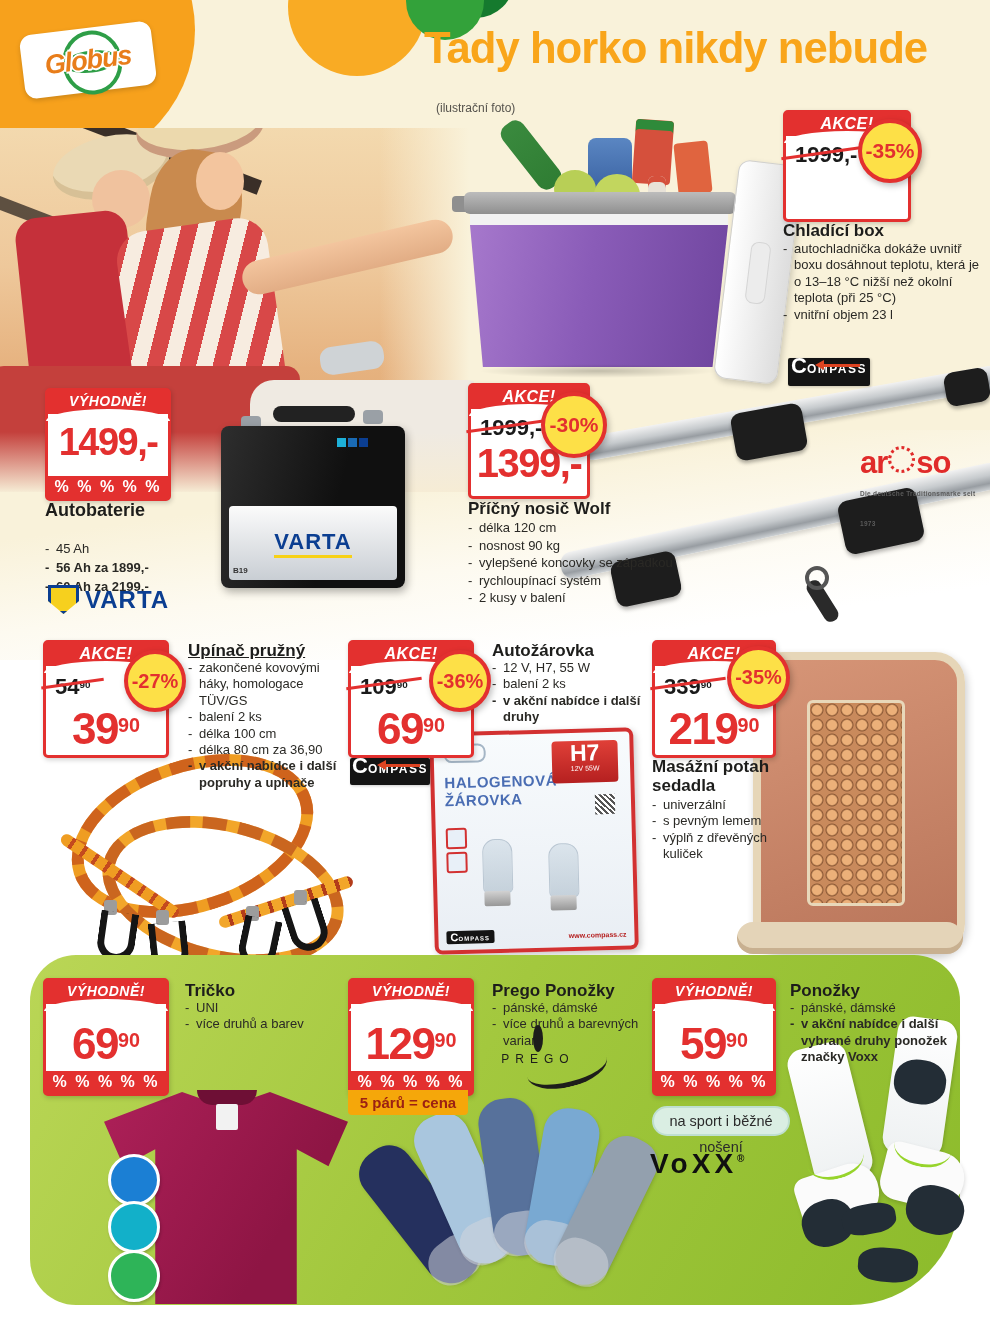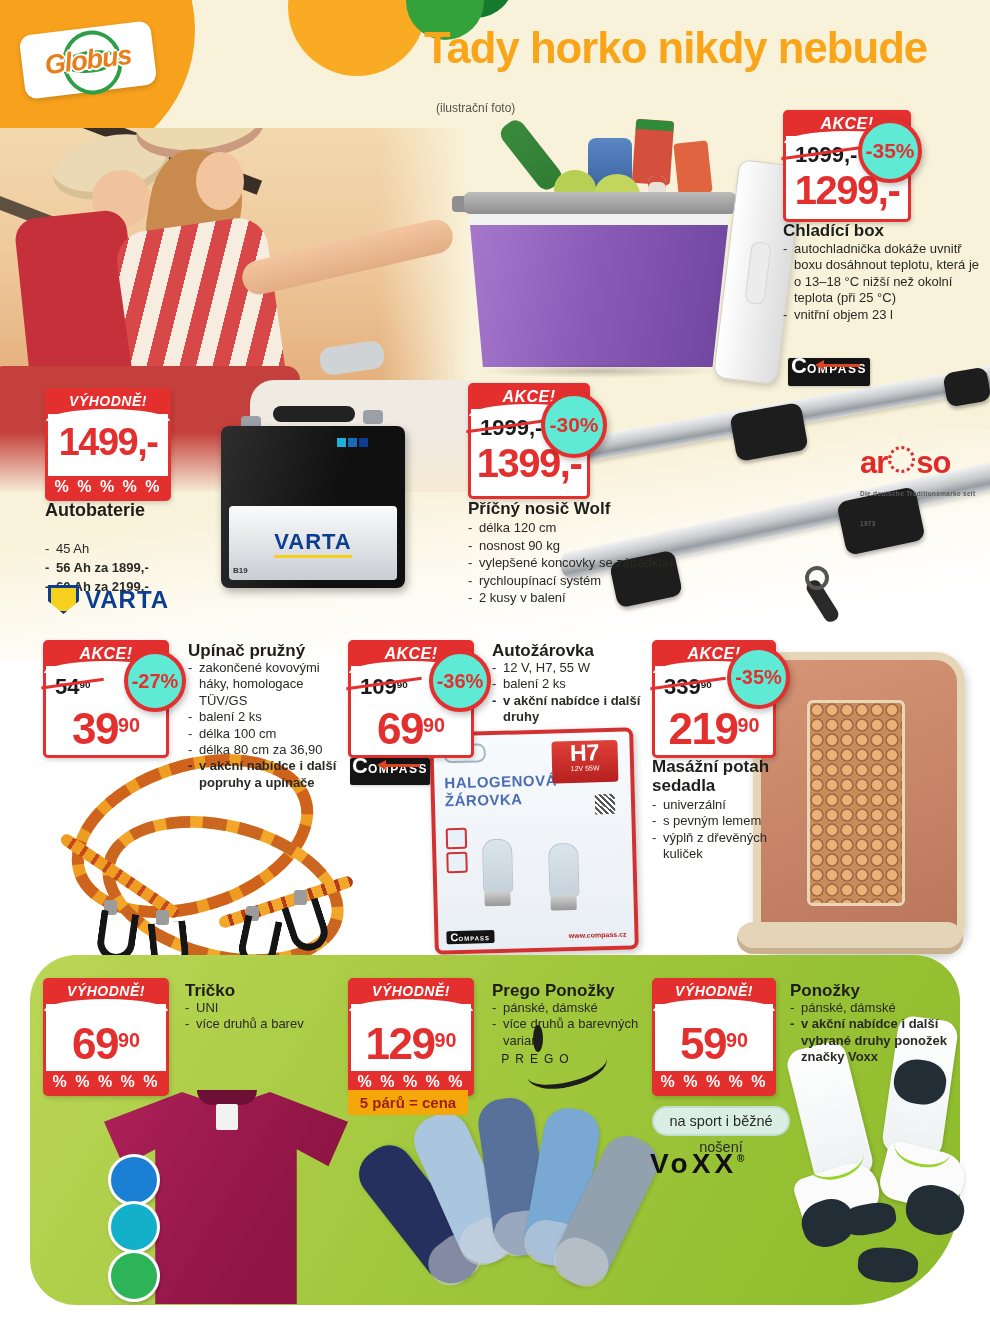--- a/index.html
+++ b/index.html
@@ -31,21 +31,21 @@
     border-radius:50% 50% 0 0 / 100% 100% 0 0;}
   .ribbon.small{font-size:14px;}
   .pr-old{font-weight:700;color:#1a1a1a;padding:7px 0 0 9px;font-size:22px;line-height:24px;position:relative;width:max-content;z-index:1;}
   .pr-old::after{content:"";position:absolute;left:-5px;right:-14px;top:48%;border-top:3px solid #e3302f;transform:rotate(-8deg);}
   .pr-new{color:#e3302f;font-weight:800;text-align:center;font-size:40px;line-height:46px;letter-spacing:-1.5px;}
   .pr-new.big{font-size:44px;line-height:52px;}
   .pr-solo{color:#e3302f;font-weight:800;text-align:center;font-size:38px;line-height:56px;letter-spacing:-1.5px;}
   .sup{font-size:.45em;vertical-align:.6em;letter-spacing:0;}
   .pct-strip{margin-top:auto;background:#e3302f;color:#fff;font-weight:800;font-size:16px;text-align:center;
     line-height:22px;height:22px;letter-spacing:2px;}
-  .pct-circle{position:absolute;background:#5eead4;border:4px solid #e3302f;border-radius:50%;color:#e3302f;
+  .pct-circle{position:absolute;background:#fde047;border:4px solid #e3302f;border-radius:50%;color:#e3302f;
     font-weight:800;display:flex;align-items:center;justify-content:center;box-shadow:2px 3px 6px rgba(0,0,0,.25);z-index:5;}
   .promo-strip{position:absolute;background:#f5a70a;color:#9c2113;font-weight:700;font-size:15px;text-align:center;
     border-radius:0 0 4px 4px;z-index:4;}
 
   
   .ptitle{position:absolute;font-weight:800;font-size:17px;line-height:1.12;color:#1d1d1b;z-index:4;}
   .feat{position:absolute;font-size:13px;line-height:1.26;color:#2a2925;margin:0;padding:0;list-style:none;z-index:4;}
   .feat li{padding-left:11px;position:relative;}
   .feat li::before{content:"-";position:absolute;left:0;}
   .bf{font-weight:700;}
@@ -197,21 +197,20 @@
     <div style="left:32px;top:102px;width:258px;height:11px;background:#f2f2f2;"></div>
     <div style="left:32px;top:113px;width:258px;height:142px;background:linear-gradient(100deg,#a678cc 0%,#8a5cb8 45%,#6f459e 100%);clip-path:polygon(0 0,100% 0,94% 100%,5% 100%);border-radius:0 0 12px 12px;"></div>
     <div style="left:40px;top:252px;width:240px;height:14px;background:radial-gradient(ellipse at center,rgba(0,0,0,.22),rgba(0,0,0,0) 70%);"></div>
     <div style="left:288px;top:50px;width:62px;height:218px;background:linear-gradient(90deg,#ffffff,#dddddd);border:1px solid #cfcfcf;border-radius:12px;transform:rotate(7deg);box-shadow:2px 3px 6px rgba(0,0,0,.18);"></div>
     <div style="left:310px;top:130px;width:18px;height:60px;background:#ececec;border:1px solid #d5d5d5;border-radius:8px;transform:rotate(7deg);"></div>
   </div>
 
   <div class="pricebox" style="left:783px;top:110px;width:122px;height:106px;">
     <div class="ribbon">AKCE!</div>
     <div class="pr-old">1999,-</div>
-    <div class="pr-new">1299,-</div>
   </div>
   <div class="pct-circle" style="left:858px;top:119px;width:56px;height:56px;font-size:21px;">-35%</div>
   <div class="ptitle" style="left:783px;top:221px;width:205px;">Chladící box</div>
   <ul class="feat" style="left:783px;top:241px;width:202px;">
     <li>autochladnička dokáže uvnitř boxu dosáhnout teplotu, která je o 13–18 °C nižší než okolní teplota (při 25 °C)</li>
     <li>vnitřní objem 23 l</li>
   </ul>
   <div class="compass" style="left:788px;top:358px;width:82px;height:28px;">
     <span class="arrow"></span>
     <span class="c">C</span>
@@ -280,21 +279,21 @@
     <span>ar</span><span class="dot-o"></span><span>so</span>
     <span class="tag">Die deutsche Traditionsmarke seit 1973</span>
   </div>
 
   <div class="pricebox" style="left:43px;top:640px;width:120px;height:112px;">
     <div class="ribbon">AKCE!</div>
     <div class="pr-old"><span>54</span><span class="sup">90</span></div>
     <div class="pr-new big"><span>39</span><span class="sup">90</span></div>
   </div>
   <div class="pct-circle" style="left:124px;top:650px;width:54px;height:54px;font-size:20px;">-27%</div>
-  <div class="ptitle" style="left:188px;top:641px;width:155px;">Upínač pružný</div>
+  <div class="ptitle" style="left:188px;top:641px;width:155px;text-decoration:underline;">Upínač pružný</div>
   <ul class="feat" style="left:188px;top:660px;width:155px;">
     <li>zakončené kovovými háky, homologace TÜV/GS</li>
     <li>balení 2 ks</li>
     <li>délka 100 cm</li>
     <li>délka 80 cm za 36,90</li>
     <li class="bf">v akční nabídce i další popruhy a upínače</li>
   </ul>
 
   <div class="bungee-art">
     <div class="loop" style="left:20px;top:12px;width:225px;height:128px;border:12px solid #ef9d22;transform:rotate(-18deg);"></div>

